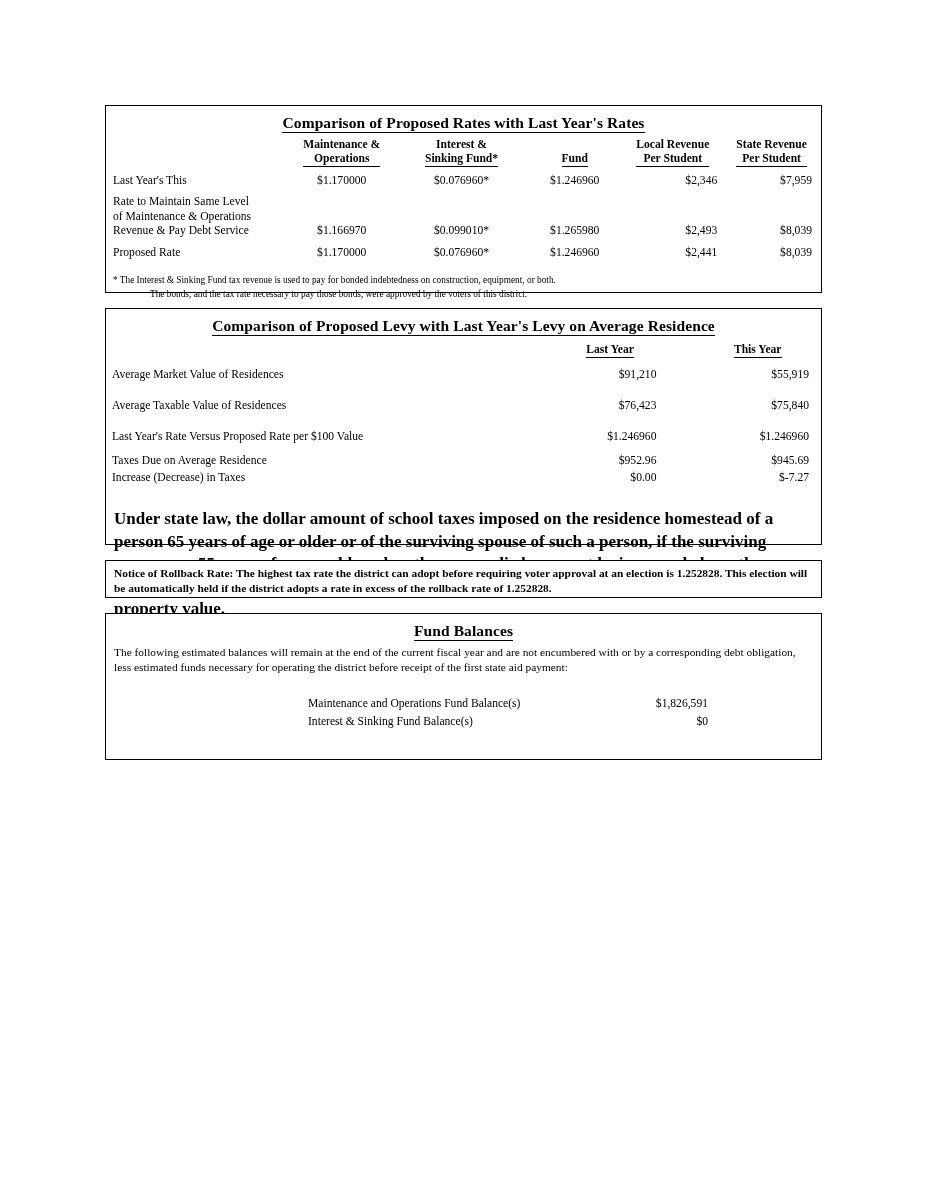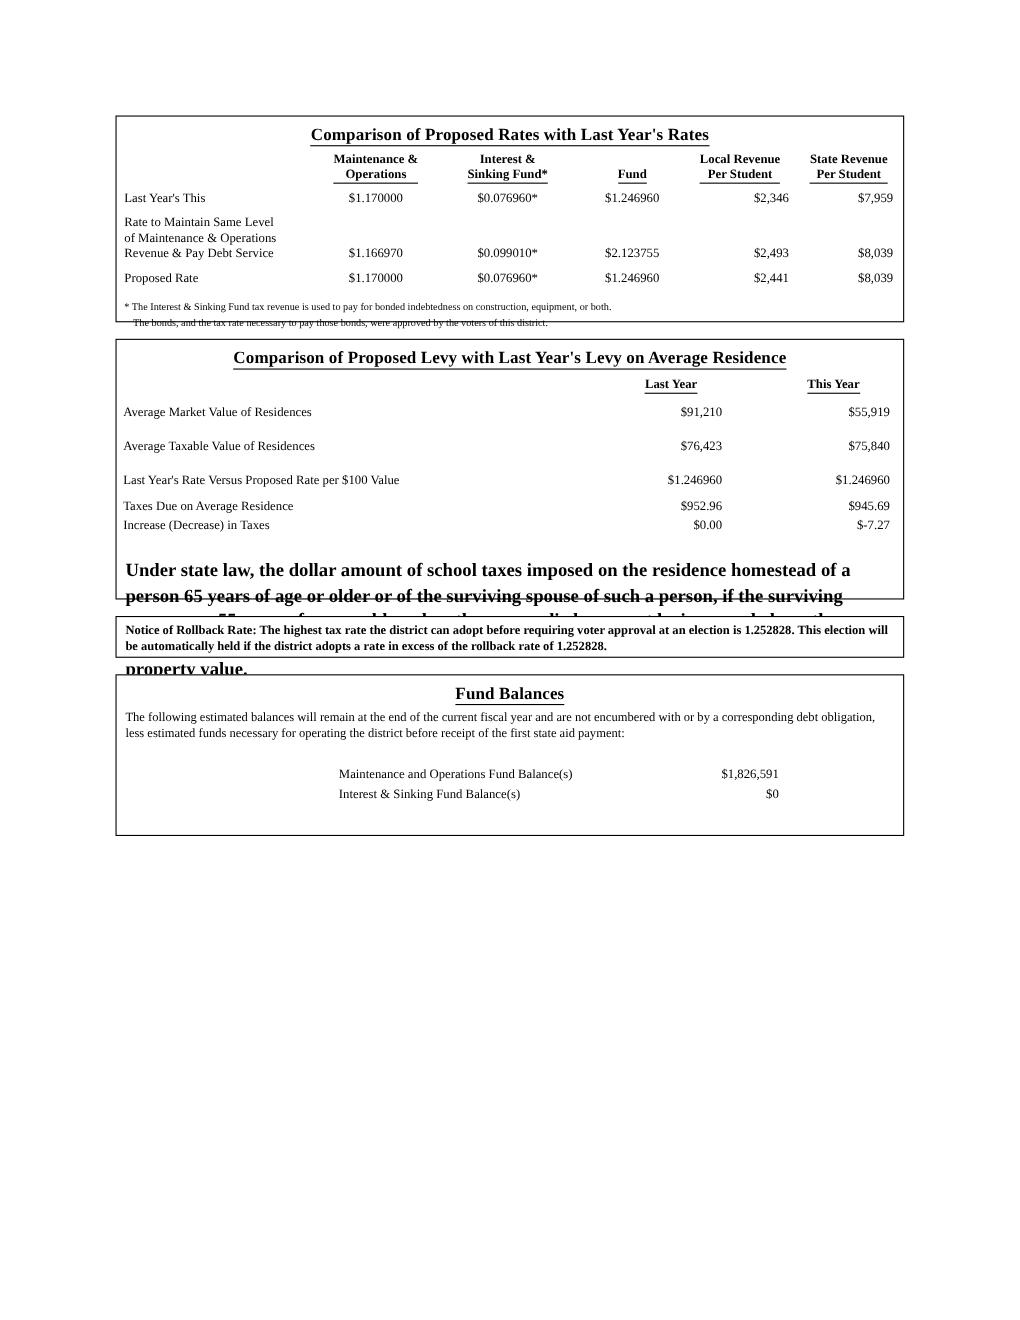--- a/index.html
+++ b/index.html
@@ -84,21 +84,21 @@
   .rates-table td.col-total { text-align: center; }
 
   .rates-table tbody tr td { padding-top: 7px; line-height: 1.25; }
 
   .footnote {
     font-size: 9.3px;
     line-height: 1.45;
     margin-top: 14px;
     padding-left: 7px;
   }
-  .footnote .ind { padding-left: 8px; display: block; }
+  .footnote .ind { padding-left: 8px; display: block; margin-left: 29px; }
 
   
   .levy-table {
     width: 100%;
     border-collapse: collapse;
     font-size: 11.6px;
     margin-top: 8px;
   }
   .levy-table td, .levy-table th { padding: 0; font-weight: normal; }
   .levy-table th {
@@ -199,21 +199,21 @@
           <td class="col-state">$7,959</td>
         </tr>
         <tr>
           <td class="col-label">
             <span>Rate to Maintain Same Level</span><br>
             <span>of Maintenance &amp; Operations</span><br>
             <span>Revenue &amp; Pay Debt Service</span>
           </td>
           <td class="col-mo">$1.166970</td>
           <td class="col-is">$0.099010*</td>
-          <td class="col-total">$2.123755</td>
+          <td class="col-total">$1.265980</td>
           <td class="col-local">$2,493</td>
           <td class="col-state">$8,039</td>
         </tr>
         <tr>
           <td class="col-label">Proposed Rate</td>
           <td class="col-mo">$1.170000</td>
           <td class="col-is">$0.076960*</td>
           <td class="col-total">$1.246960</td>
           <td class="col-local">$2,441</td>
           <td class="col-state">$8,039</td>

